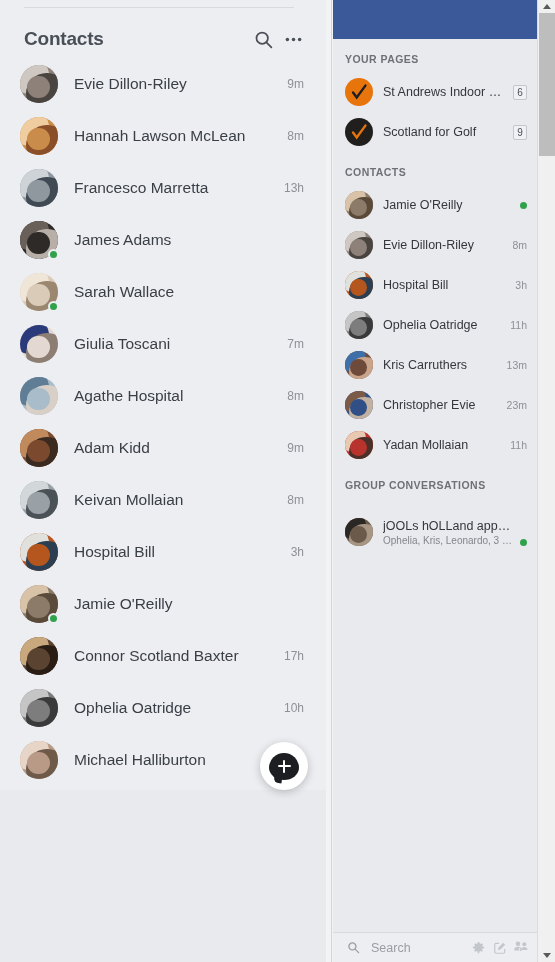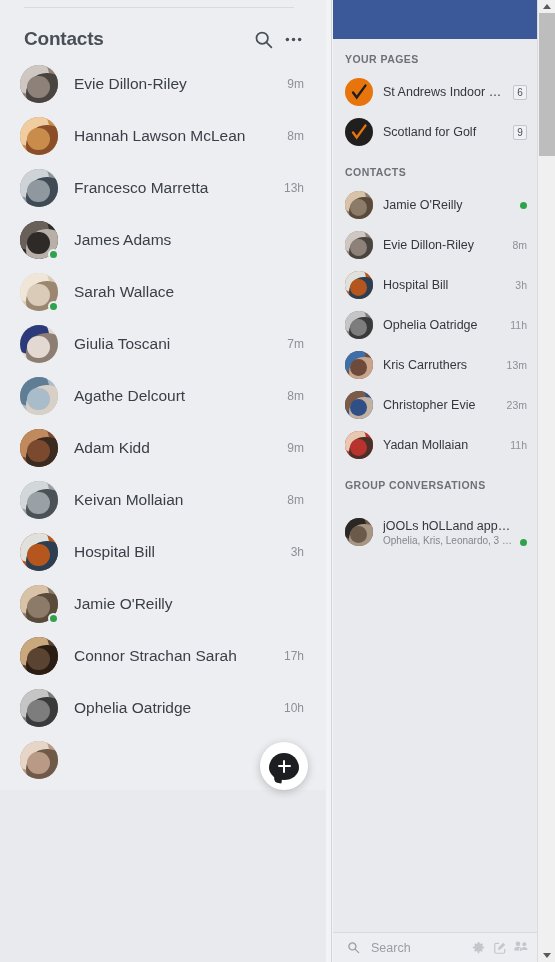--- a/index.html
+++ b/index.html
@@ -283,21 +283,21 @@
           <div class="c-time">7m</div>
         </div>
         <div class="contact-row">
           <div class="av-wrap">
             <div class="avatar" style="background:#a8bcc9">
               <div class="g1" style="left:-20%;top:-20%;width:95%;height:95%;background:#5f7d94"></div>
               <div class="g2" style="right:-25%;bottom:-30%;width:110%;height:110%;background:#d8cfc6"></div>
               <div class="g3" style="left:18%;top:28%;width:60%;height:60%;background:#a8bcc9"></div>
             </div>
           </div>
-          <div class="c-name">Agathe Delcourt</div>
+          <div class="c-name">Agathe Hospital</div>
           <div class="c-time">8m</div>
         </div>
         <div class="contact-row">
           <div class="av-wrap">
             <div class="avatar" style="background:#7b4a2e">
               <div class="g1" style="left:-20%;top:-20%;width:95%;height:95%;background:#c08a5c"></div>
               <div class="g2" style="right:-25%;bottom:-30%;width:110%;height:110%;background:#3a2a20"></div>
               <div class="g3" style="left:18%;top:28%;width:60%;height:60%;background:#7b4a2e"></div>
             </div>
           </div>
@@ -339,21 +339,21 @@
           <div class="c-time"></div>
         </div>
         <div class="contact-row">
           <div class="av-wrap">
             <div class="avatar" style="background:#5b4332">
               <div class="g1" style="left:-20%;top:-20%;width:95%;height:95%;background:#caa87e"></div>
               <div class="g2" style="right:-25%;bottom:-30%;width:110%;height:110%;background:#2a1d14"></div>
               <div class="g3" style="left:18%;top:28%;width:60%;height:60%;background:#5b4332"></div>
             </div>
           </div>
-          <div class="c-name">Connor Strachan Sarah</div>
+          <div class="c-name">Connor Scotland Baxter</div>
           <div class="c-time">17h</div>
         </div>
         <div class="contact-row">
           <div class="av-wrap">
             <div class="avatar" style="background:#7d7d7d">
               <div class="g1" style="left:-20%;top:-20%;width:95%;height:95%;background:#c5c5c5"></div>
               <div class="g2" style="right:-25%;bottom:-30%;width:110%;height:110%;background:#3a3a3a"></div>
               <div class="g3" style="left:18%;top:28%;width:60%;height:60%;background:#7d7d7d"></div>
             </div>
           </div>
@@ -361,20 +361,21 @@
           <div class="c-time">10h</div>
         </div>
         <div class="contact-row">
           <div class="av-wrap">
             <div class="avatar" style="background:#b89a86">
               <div class="g1" style="left:-20%;top:-20%;width:95%;height:95%;background:#e7d6c8"></div>
               <div class="g2" style="right:-25%;bottom:-30%;width:110%;height:110%;background:#6f5a4a"></div>
               <div class="g3" style="left:18%;top:28%;width:60%;height:60%;background:#b89a86"></div>
             </div>
           </div>
+          <div class="c-name">Michael Halliburton</div>
           <div class="c-time"></div>
         </div>
         <div class="contact-row">
           <div class="c-name"></div>
           <div class="c-time"></div>
         </div>
       </div>
 
     <div id="left-bottom-fill"></div>
 

